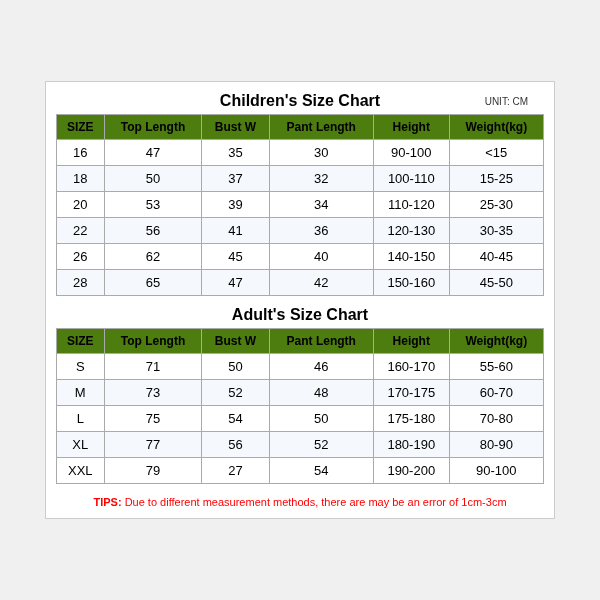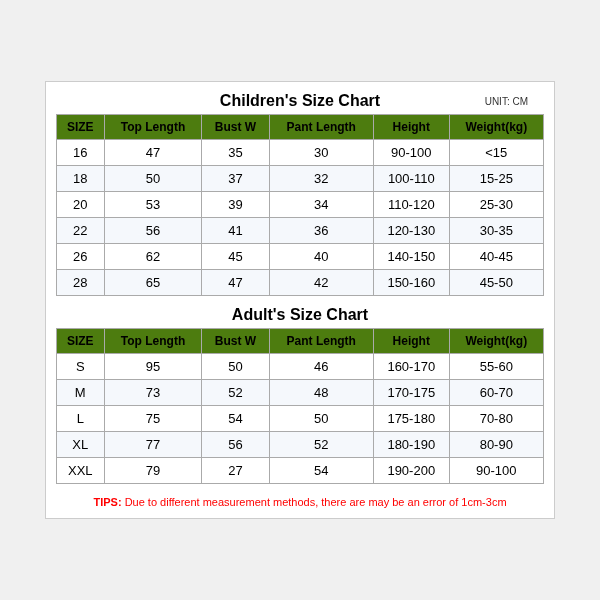--- a/index.html
+++ b/index.html
@@ -163,21 +163,21 @@
         <th>Top Length</th>
         <th>Bust W</th>
         <th>Pant Length</th>
         <th>Height</th>
         <th>Weight(kg)</th>
       </tr>
     </thead>
     <tbody id="adults-tbody">
         <tr>
           <td class="size-col">S</td>
-          <td>95</td>
+          <td>71</td>
           <td>50</td>
           <td>46</td>
           <td>160-170</td>
           <td>55-60</td>
         </tr>
         <tr>
           <td class="size-col">M</td>
           <td>73</td>
           <td>52</td>
           <td>48</td>

